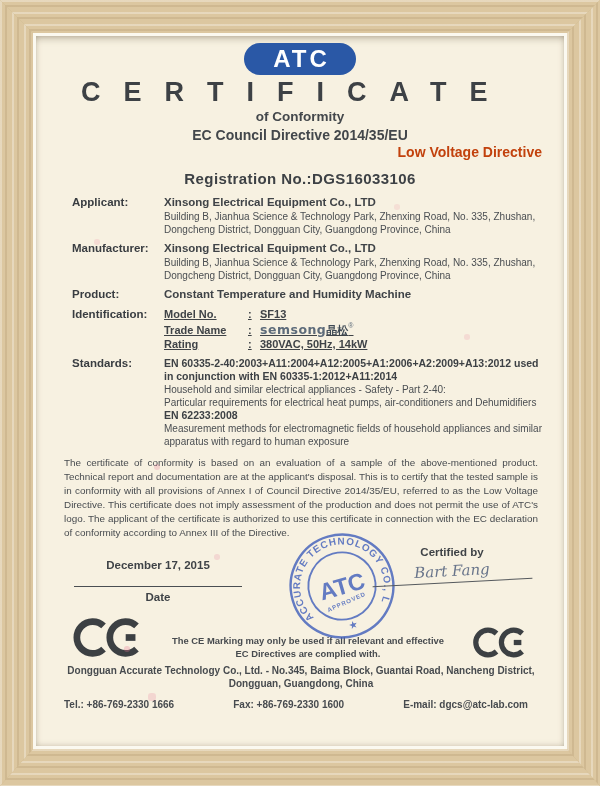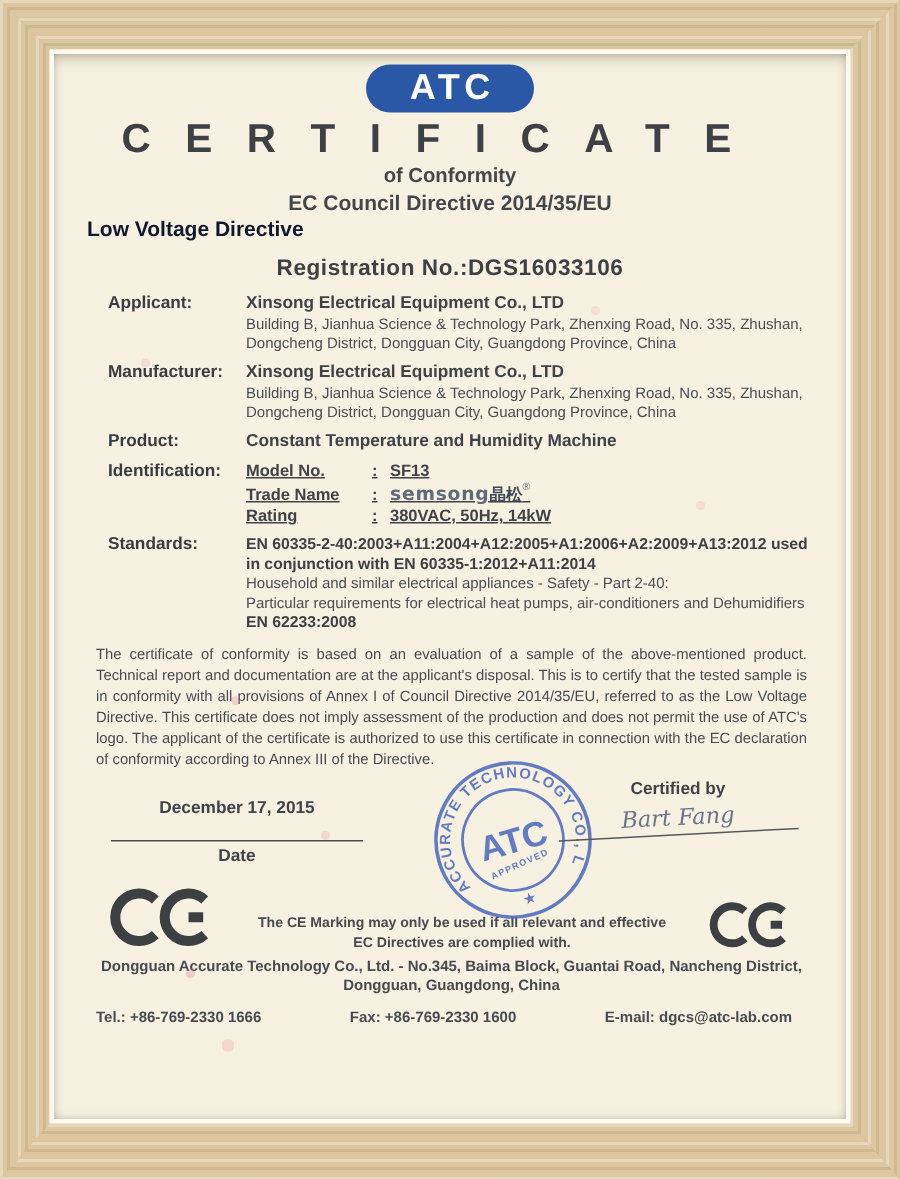--- a/index.html
+++ b/index.html
@@ -32,21 +32,21 @@
       60px 205px 0 2px rgba(232,120,150,.18);}
 
   
   .logo-pill{width:112px;height:32px;margin:2px auto 0;background:#2a58a6;border-radius:16px;
     display:flex;align-items:center;justify-content:center;}
   .logo-pill span{color:#ffffff;font-weight:bold;font-size:24px;letter-spacing:3px;padding-left:3px;}
   .cert-title{margin-top:2px;text-align:left;font-weight:bold;font-size:27px;letter-spacing:23px;
     padding-left:23px;white-space:nowrap;color:#3d4145;}
   .subtitle{margin-top:1px;text-align:center;font-weight:bold;font-size:13.5px;color:#43474b;}
   .directive{margin-top:3px;text-align:center;font-weight:bold;font-size:14px;color:#43474b;}
-  .directive2{margin-top:1px;text-align:left;font-weight:bold;font-size:14px;color:#0f172a;}
+  .directive2{margin-top:1px;text-align:right;font-weight:bold;font-size:14px;color:#c2410c;}
   .registration{margin-top:10px;text-align:center;font-weight:bold;font-size:15px;color:#3d4145;letter-spacing:.4px;}
 
   
   .fields{margin-top:9px;}
   .field-row{display:grid;grid-template-columns:80px 1fr;column-gap:12px;margin:0 0 6px 14px;}
   .field-label{font-weight:bold;font-size:11.5px;color:#393d41;}
   .company-name{font-weight:bold;font-size:11.5px;margin-bottom:2px;}
   .addr{font-size:10px;line-height:13px;color:#4a4e52;max-width:392px;}
   .product-value{font-weight:bold;font-size:11.5px;}
   .ident-grid{display:grid;grid-template-columns:84px 12px 1fr;row-gap:0;align-items:baseline;text-decoration:underline;}
@@ -144,20 +144,21 @@
         </div>
       </div>
 
       <div class="field-row" style="margin-bottom:0;">
         <div class="field-label">Standards:</div>
         <div>
           <div class="std-line std-bold">EN 60335-2-40:2003+A11:2004+A12:2005+A1:2006+A2:2009+A13:2012 used in conjunction with EN 60335-1:2012+A11:2014</div>
           <div class="std-line">Household and similar electrical appliances - Safety - Part 2-40:</div>
           <div class="std-line">Particular requirements for electrical heat pumps, air-conditioners and Dehumidifiers</div>
           <div class="std-line std-bold">EN 62233:2008</div>
+          <div class="std-line">Measurement methods for electromagnetic fields of household appliances and similar apparatus with regard to human exposure</div>
         </div>
       </div>
     </div>
 
     <div class="body-par">The certificate of conformity is based on an evaluation of a sample of the above-mentioned product. Technical report and documentation are at the applicant's disposal. This is to certify that the tested sample is in conformity with all provisions of Annex I of Council Directive 2014/35/EU, referred to as the Low Voltage Directive. This certificate does not imply assessment of the production and does not permit the use of ATC's logo. The applicant of the certificate is authorized to use this certificate in connection with the EC declaration of conformity according to Annex III of the Directive.</div>
 
     <div class="sign-row">
       <div class="date-block">
         <div class="date-value">December 17, 2015</div>
         <div class="date-label">Date</div>

